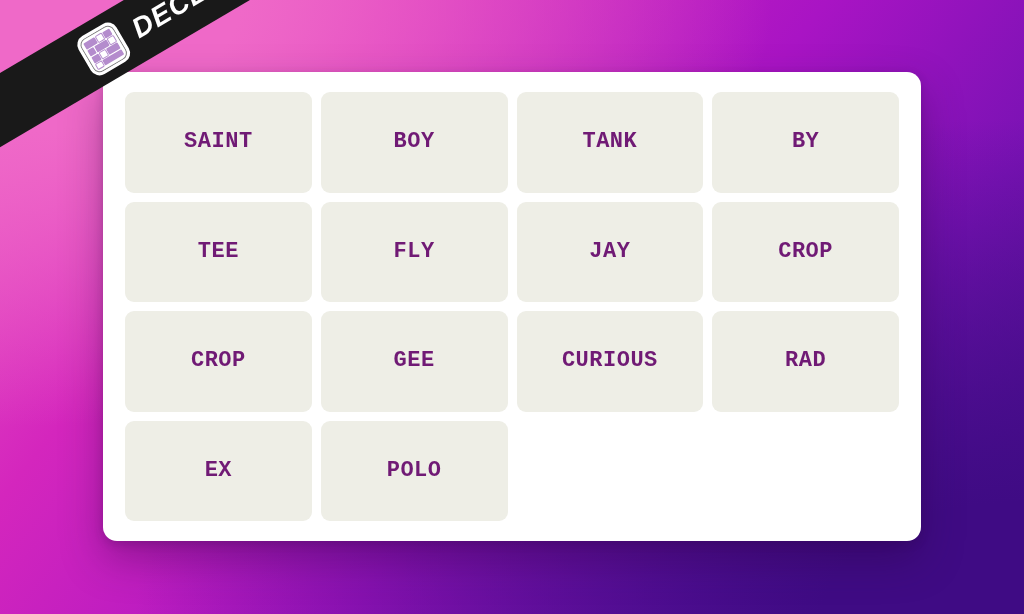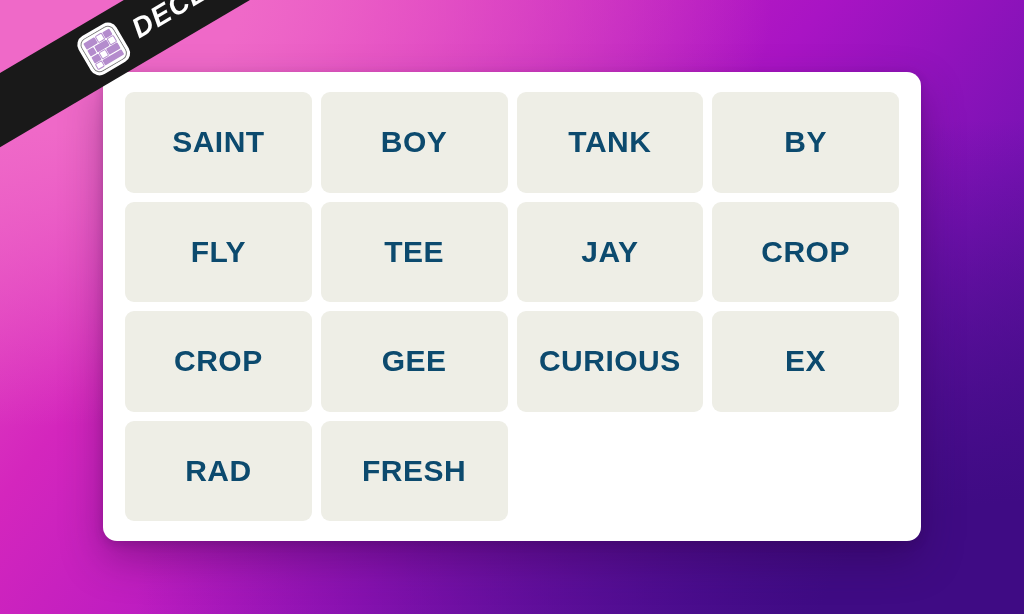--- a/index.html
+++ b/index.html
@@ -37,25 +37,25 @@
   }
   .tile {
     background:#eeeee6;
     border-radius:9px;
     display:flex;
     align-items:center;
     justify-content:center;
     user-select:none;
   }
   .tile-label {
-    font-family:Liberation Sans, sans-serif;
+    font-family:Liberation Mono, monospace;
     font-weight:bold;
-    font-size:30px;
+    font-size:22px;
     letter-spacing:.5px;
-    color:#0c4a6e;
+    color:#701a75;
     text-align:center;
     line-height:1;
   }
 
   
   #banner {
     position:absolute;
     left:-178px; top:18px;
     width:560px; height:64px;
     background:#191919;
@@ -105,50 +105,50 @@
         <span class="tile-label">BOY</span>
       </div>
       <div class="tile">
         <span class="tile-label">TANK</span>
       </div>
 
       <div class="tile">
         <span class="tile-label">BY</span>
       </div>
       <div class="tile">
-        <span class="tile-label">FLY</span>
+        <span class="tile-label">TEE</span>
       </div>
       <div class="tile">
-        <span class="tile-label">TEE</span>
+        <span class="tile-label">FLY</span>
       </div>
       <div class="tile">
         <span class="tile-label">JAY</span>
       </div>
 
       <div class="tile">
         <span class="tile-label">CROP</span>
       </div>
       <div class="tile">
         <span class="tile-label">CROP</span>
       </div>
       <div class="tile">
         <span class="tile-label">GEE</span>
       </div>
       <div class="tile">
         <span class="tile-label">CURIOUS</span>
       </div>
 
       <div class="tile">
+        <span class="tile-label">RAD</span>
+      </div>
+      <div class="tile">
         <span class="tile-label">EX</span>
       </div>
       <div class="tile">
-        <span class="tile-label">RAD</span>
-      </div>
-      <div class="tile">
-        <span class="tile-label">FRESH</span>
+        <span class="tile-label">POLO</span>
       </div>
 
     </div>
   </div>
 
   <div id="banner">
     <span id="logo-icon">
       <svg viewBox="0 0 38 38" xmlns="http://www.w3.org/2000/svg">
         <rect x="0.5" y="0.5" width="37" height="37" rx="7" ry="7" fill="#ffffff" stroke="#7d7d7d" stroke-width="1"></rect>
         <g>

